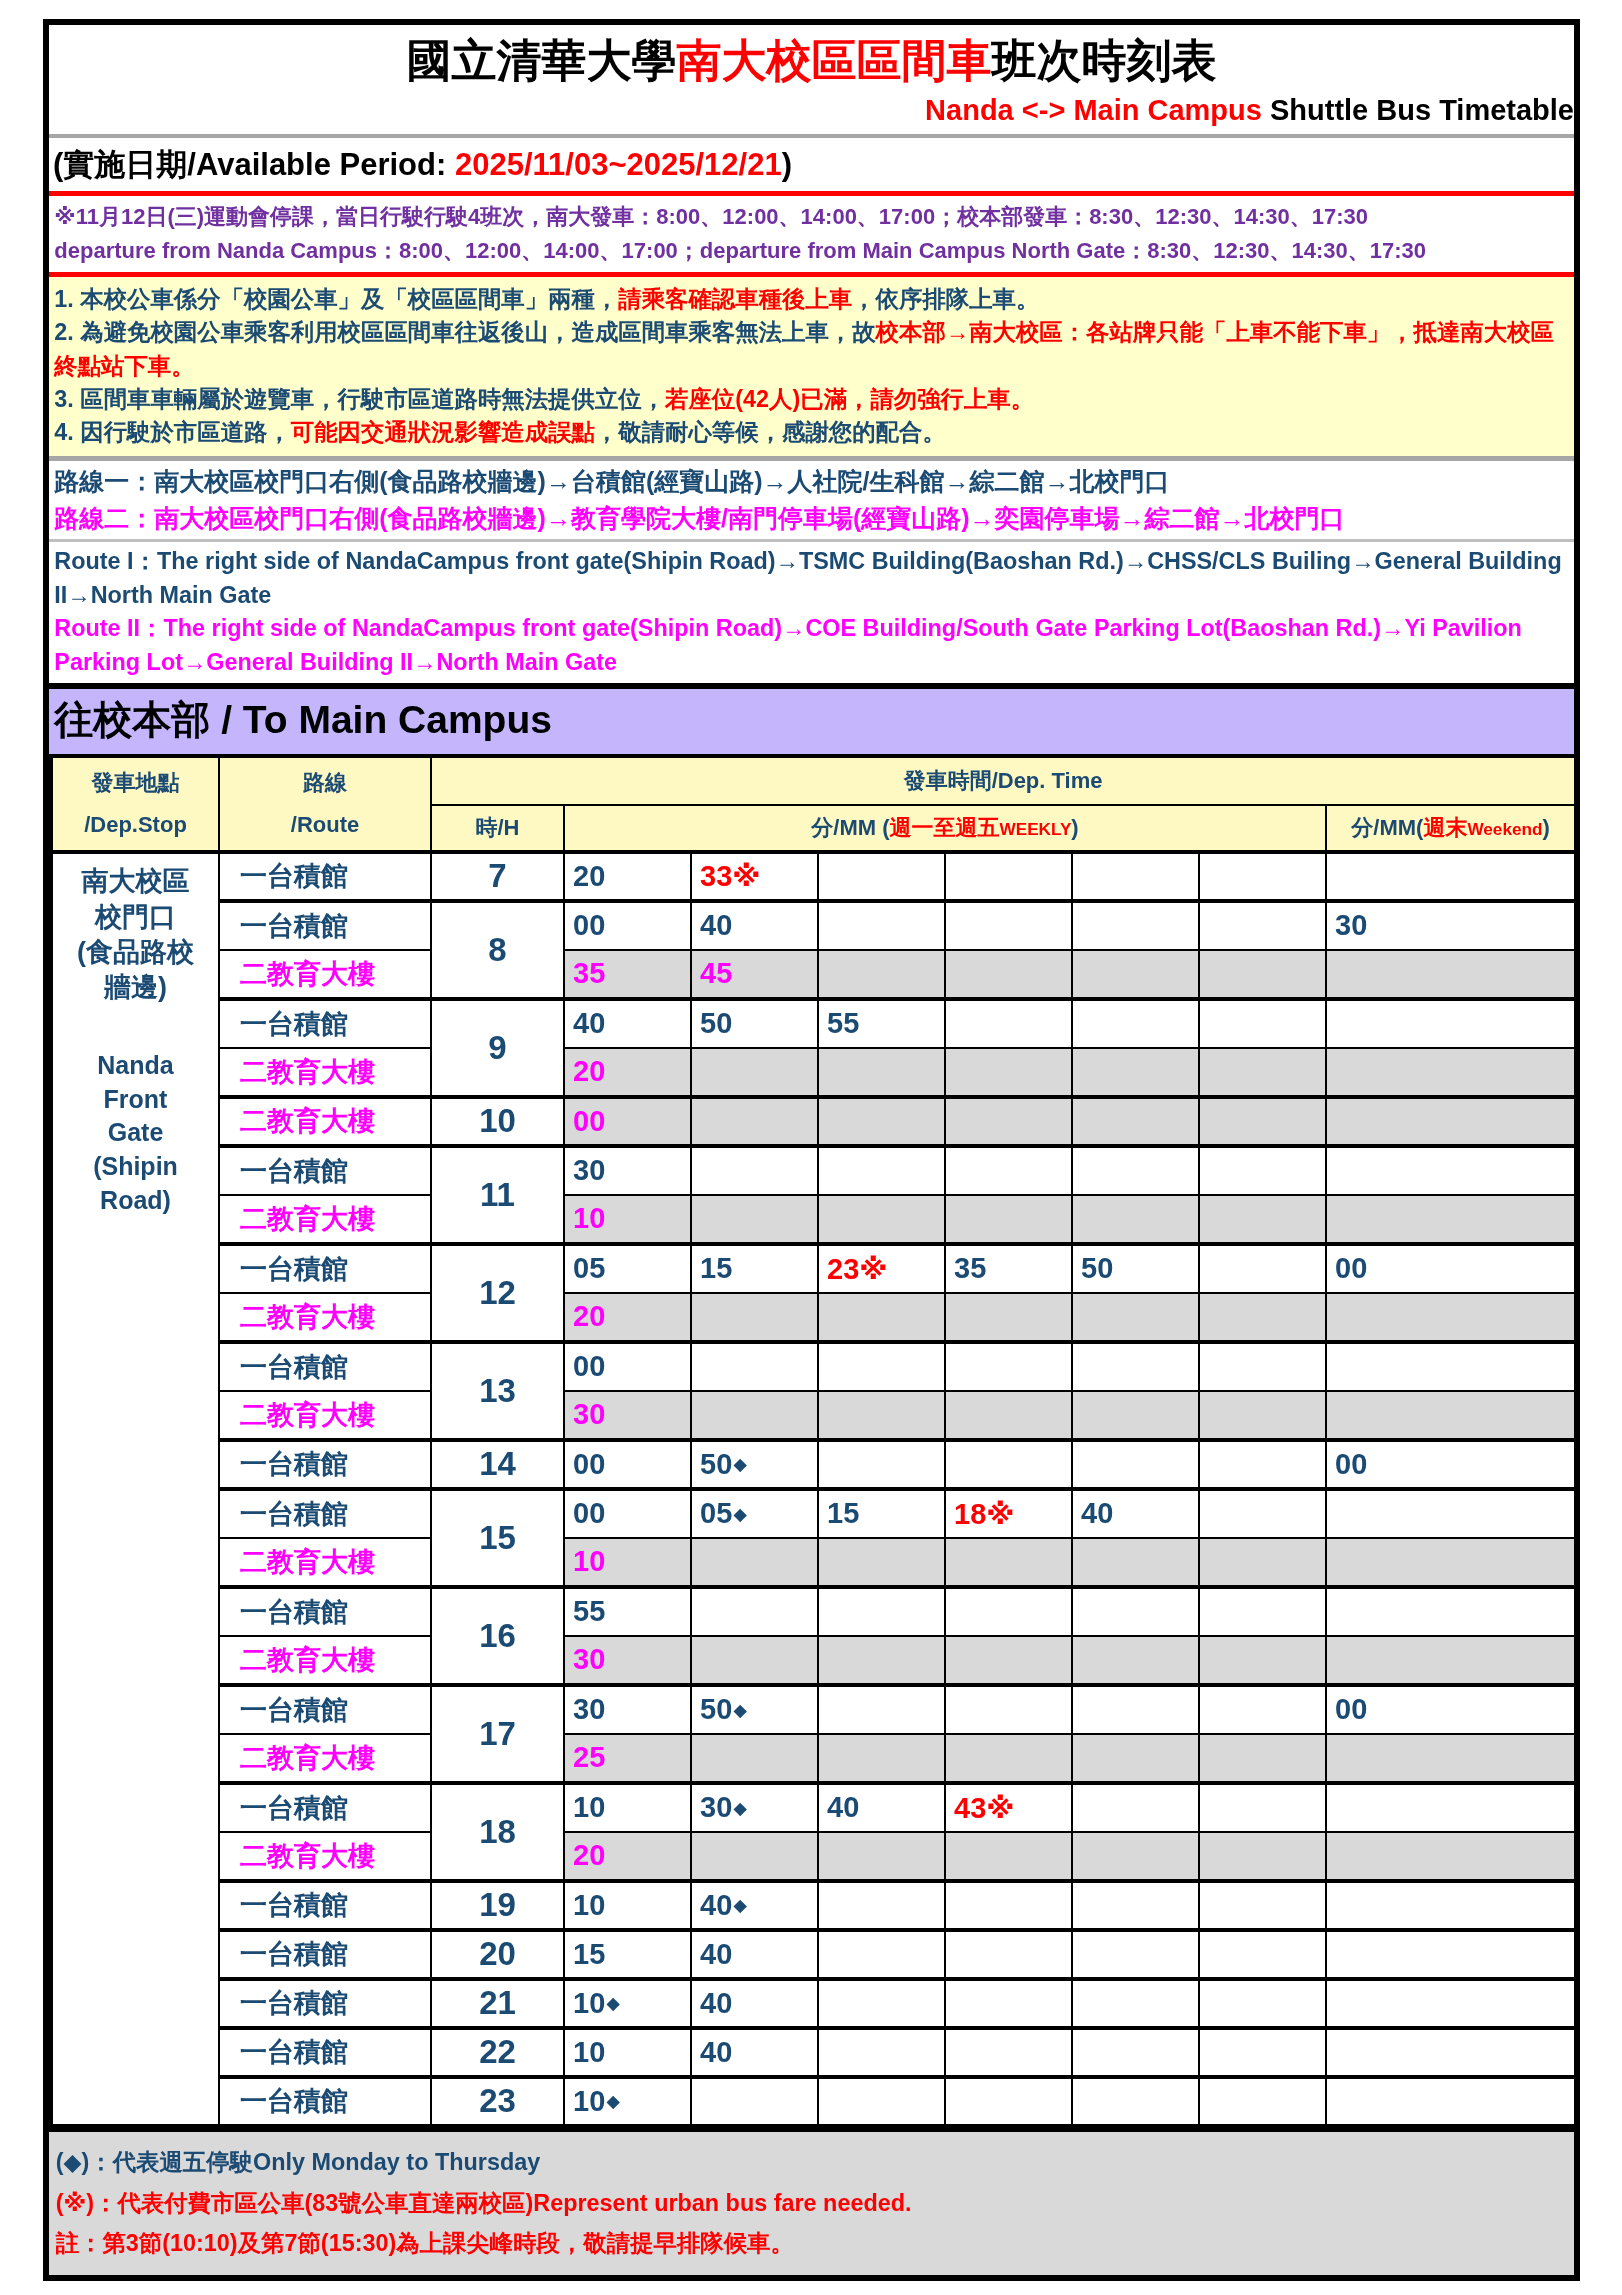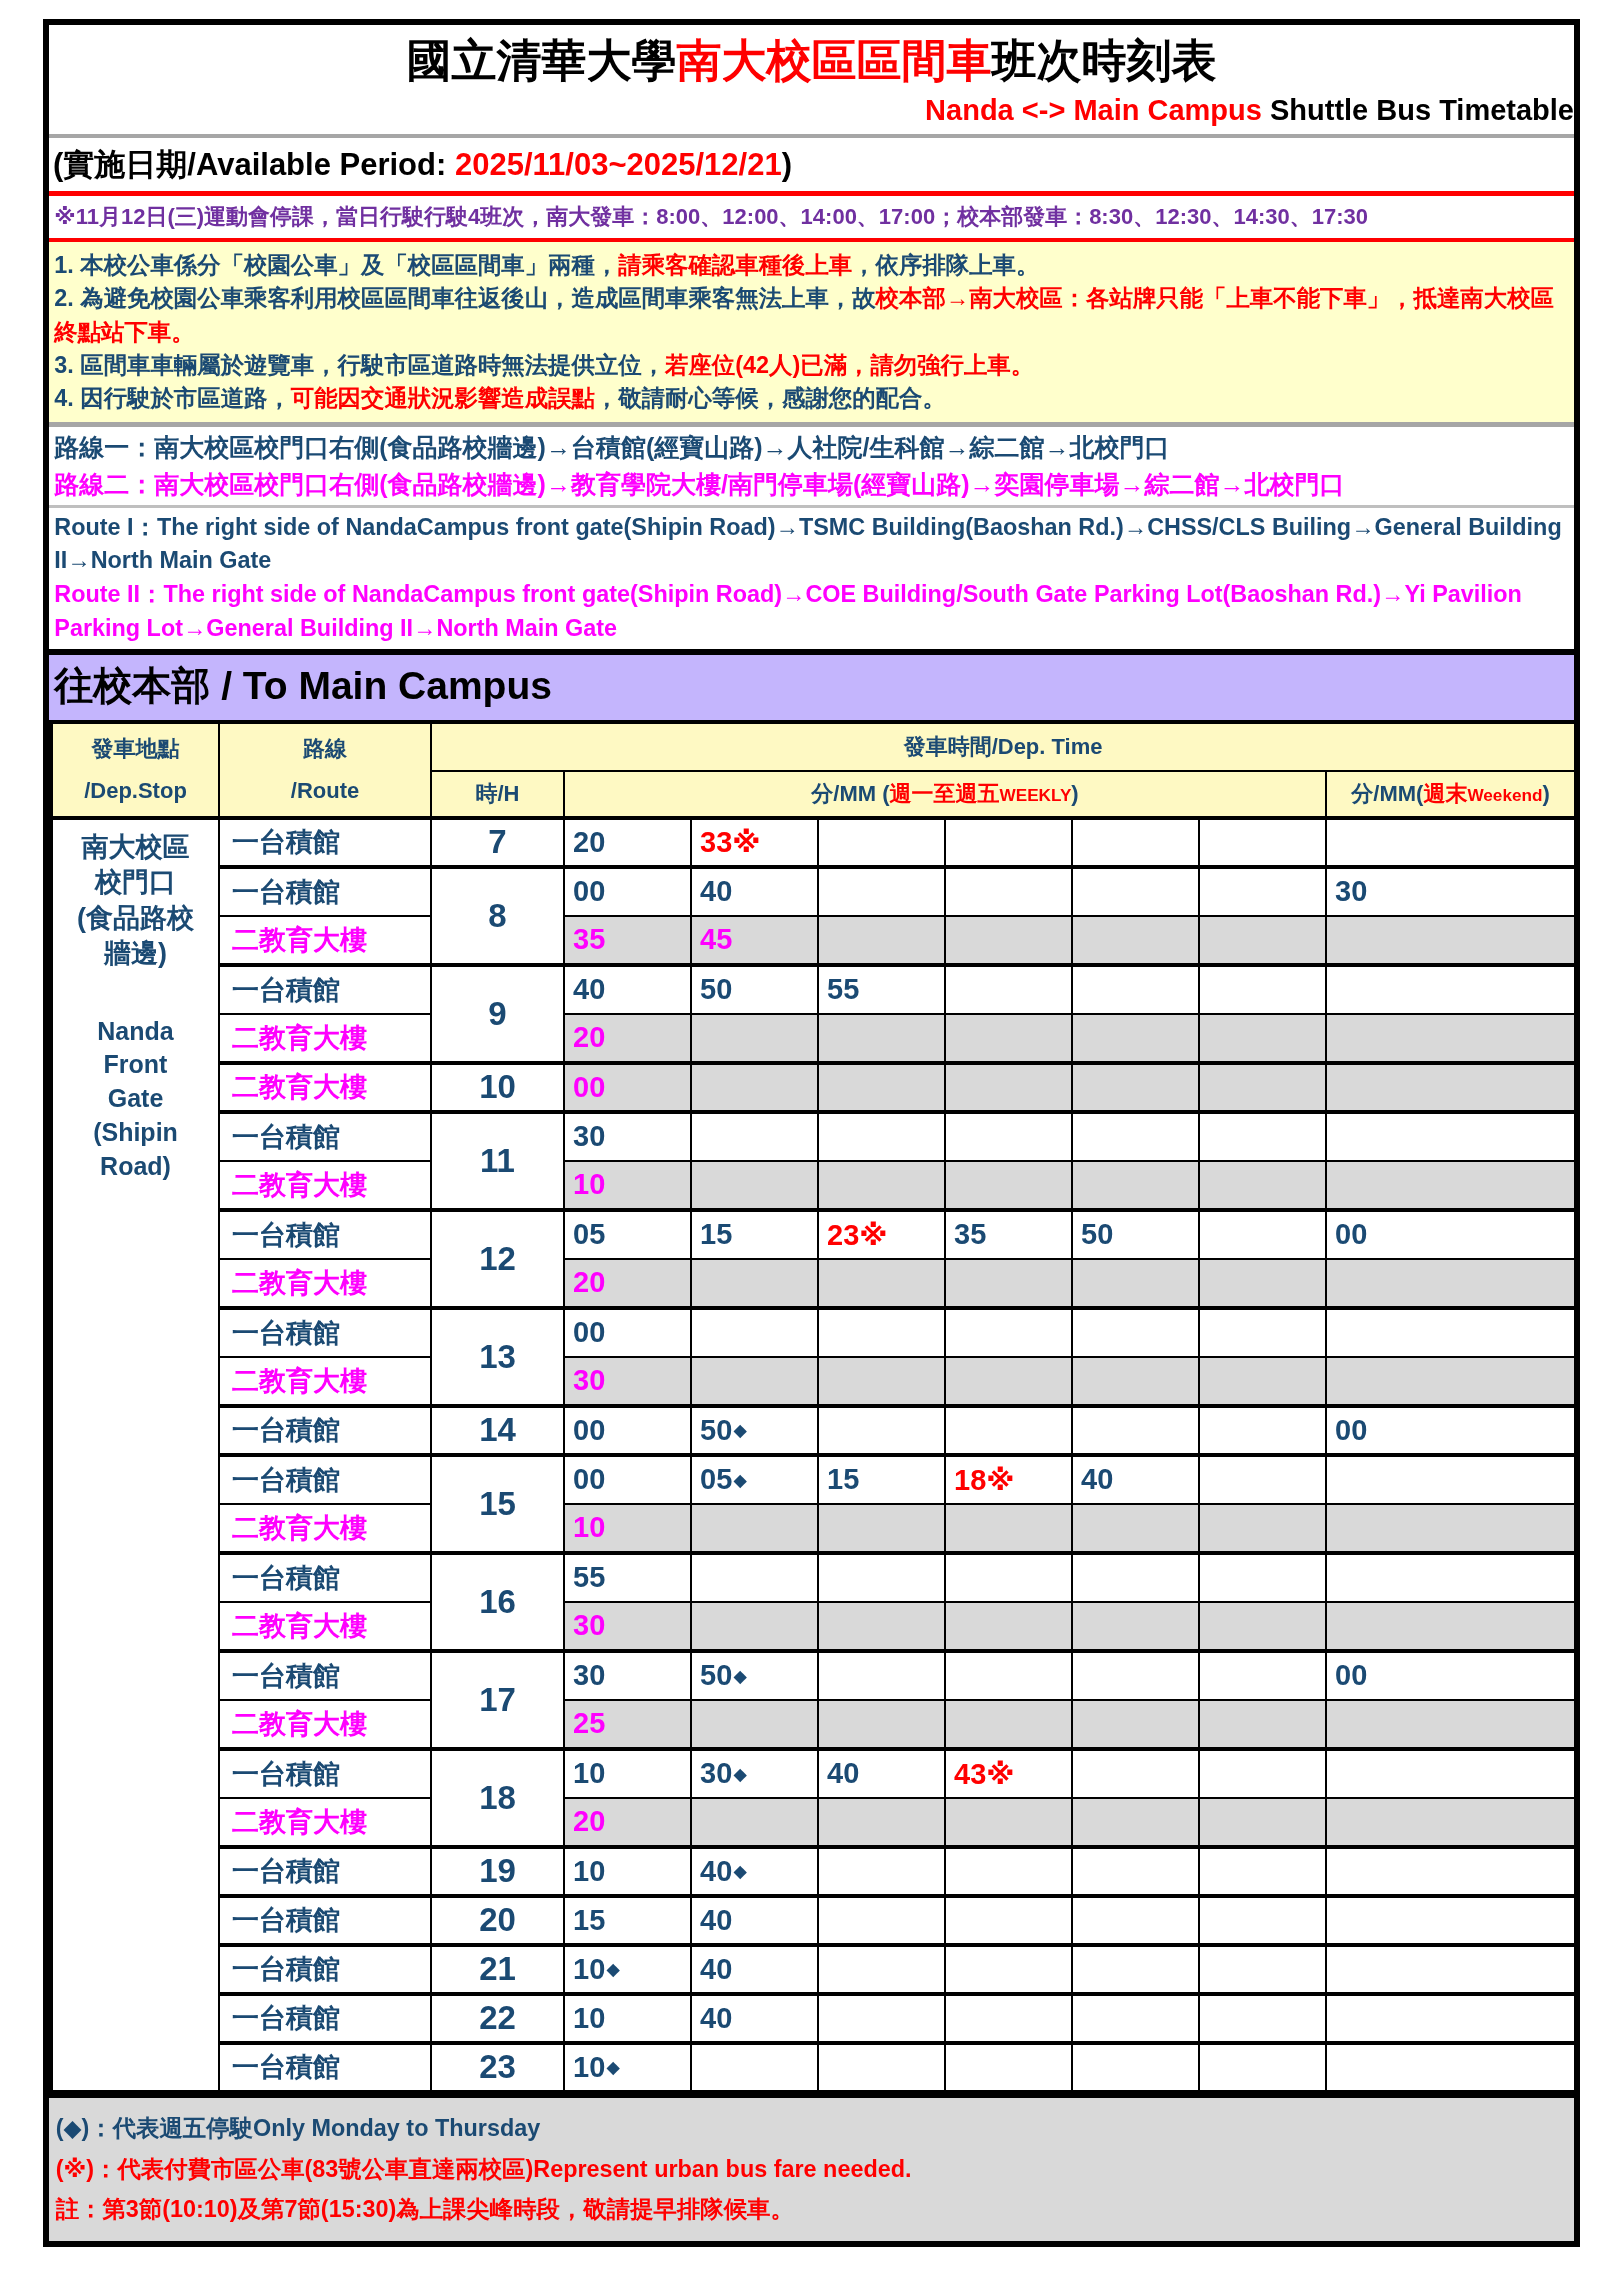--- a/index.html
+++ b/index.html
@@ -56,21 +56,21 @@
   th.two-line div{line-height:1.9;}
   td.dep{
     background:#fff;vertical-align:top;text-align:center;
     color:#1B4A73;font-weight:bold;border-right:2.7px solid #000;padding-top:10.7px;
   }
   .dep-zh{font-size:27px;line-height:1.3;}
   .dep-gap{height:44px;}
   .dep-en{font-size:25px;line-height:1.35;}
   td.routecell{
     background:#fff;font-size:27px;font-weight:bold;text-align:left;
-    padding-left:12px;border-left:2.7px solid #000;border-right:2.7px solid #000;vertical-align:middle;
+    padding-left:20px;border-left:2.7px solid #000;border-right:2.7px solid #000;vertical-align:middle;
   }
   tr.r1 td.routecell{color:#1B4A73;}
   tr.r2 td.routecell{color:#FF00FF;}
   td.hr{
     background:#fff;color:#1B4A73;font-size:33px;font-weight:600;
     text-align:center;vertical-align:middle;border-right:2.7px solid #000;
   }
   td.m,td.wk{
     font-size:29px;font-weight:600;text-align:left;vertical-align:middle;
     padding-left:8px;background:#fff;
@@ -101,20 +101,21 @@
   <div class="subtitle"><span class="sr">Nanda &lt;-&gt; Main Campus </span><span>Shuttle Bus Timetable</span></div>
 
   <div class="rule gray"></div>
 
   <div class="period"><span>(實施日期/Available Period:  </span><span class="sr">2025/11/03~2025/12/21</span><span>)</span></div>
 
   <div class="rule red"></div>
 
   <div class="notice" id="notice">
       <div class="notice-line">※11月12日(三)運動會停課，當日行駛行駛4班次，南大發車：8:00、12:00、14:00、17:00；校本部發車：8:30、12:30、14:30、17:30</div>
+      <div class="notice-line">departure from Nanda Campus：8:00、12:00、14:00、17:00；departure from Main Campus North Gate：8:30、12:30、14:30、17:30</div>
     </div>
 
   <div class="rule red"></div>
 
   <div class="rules-box" id="rules">
       <div class="rule-line"><span>1. 本校公車係分「校園公車」及「校區區間車」兩種，</span><span class="sr">請乘客確認車種後上車</span><span>，依序排隊上車。</span></div>
       <div class="rule-line"><span>2. 為避免校園公車乘客利用校區區間車往返後山，造成區間車乘客無法上車，故</span><span class="sr">校本部→南大校區：各站牌只能「上車不能下車」，抵達南大校區終點站下車。</span></div>
       <div class="rule-line"><span>3. 區間車車輛屬於遊覽車，行駛市區道路時無法提供立位，</span><span class="sr">若座位(42人)已滿，請勿強行上車。</span></div>
       <div class="rule-line"><span>4. 因行駛於市區道路，</span><span class="sr">可能因交通狀況影響造成誤點</span><span>，敬請耐心等候，感謝您的配合。</span></div>
     </div>

